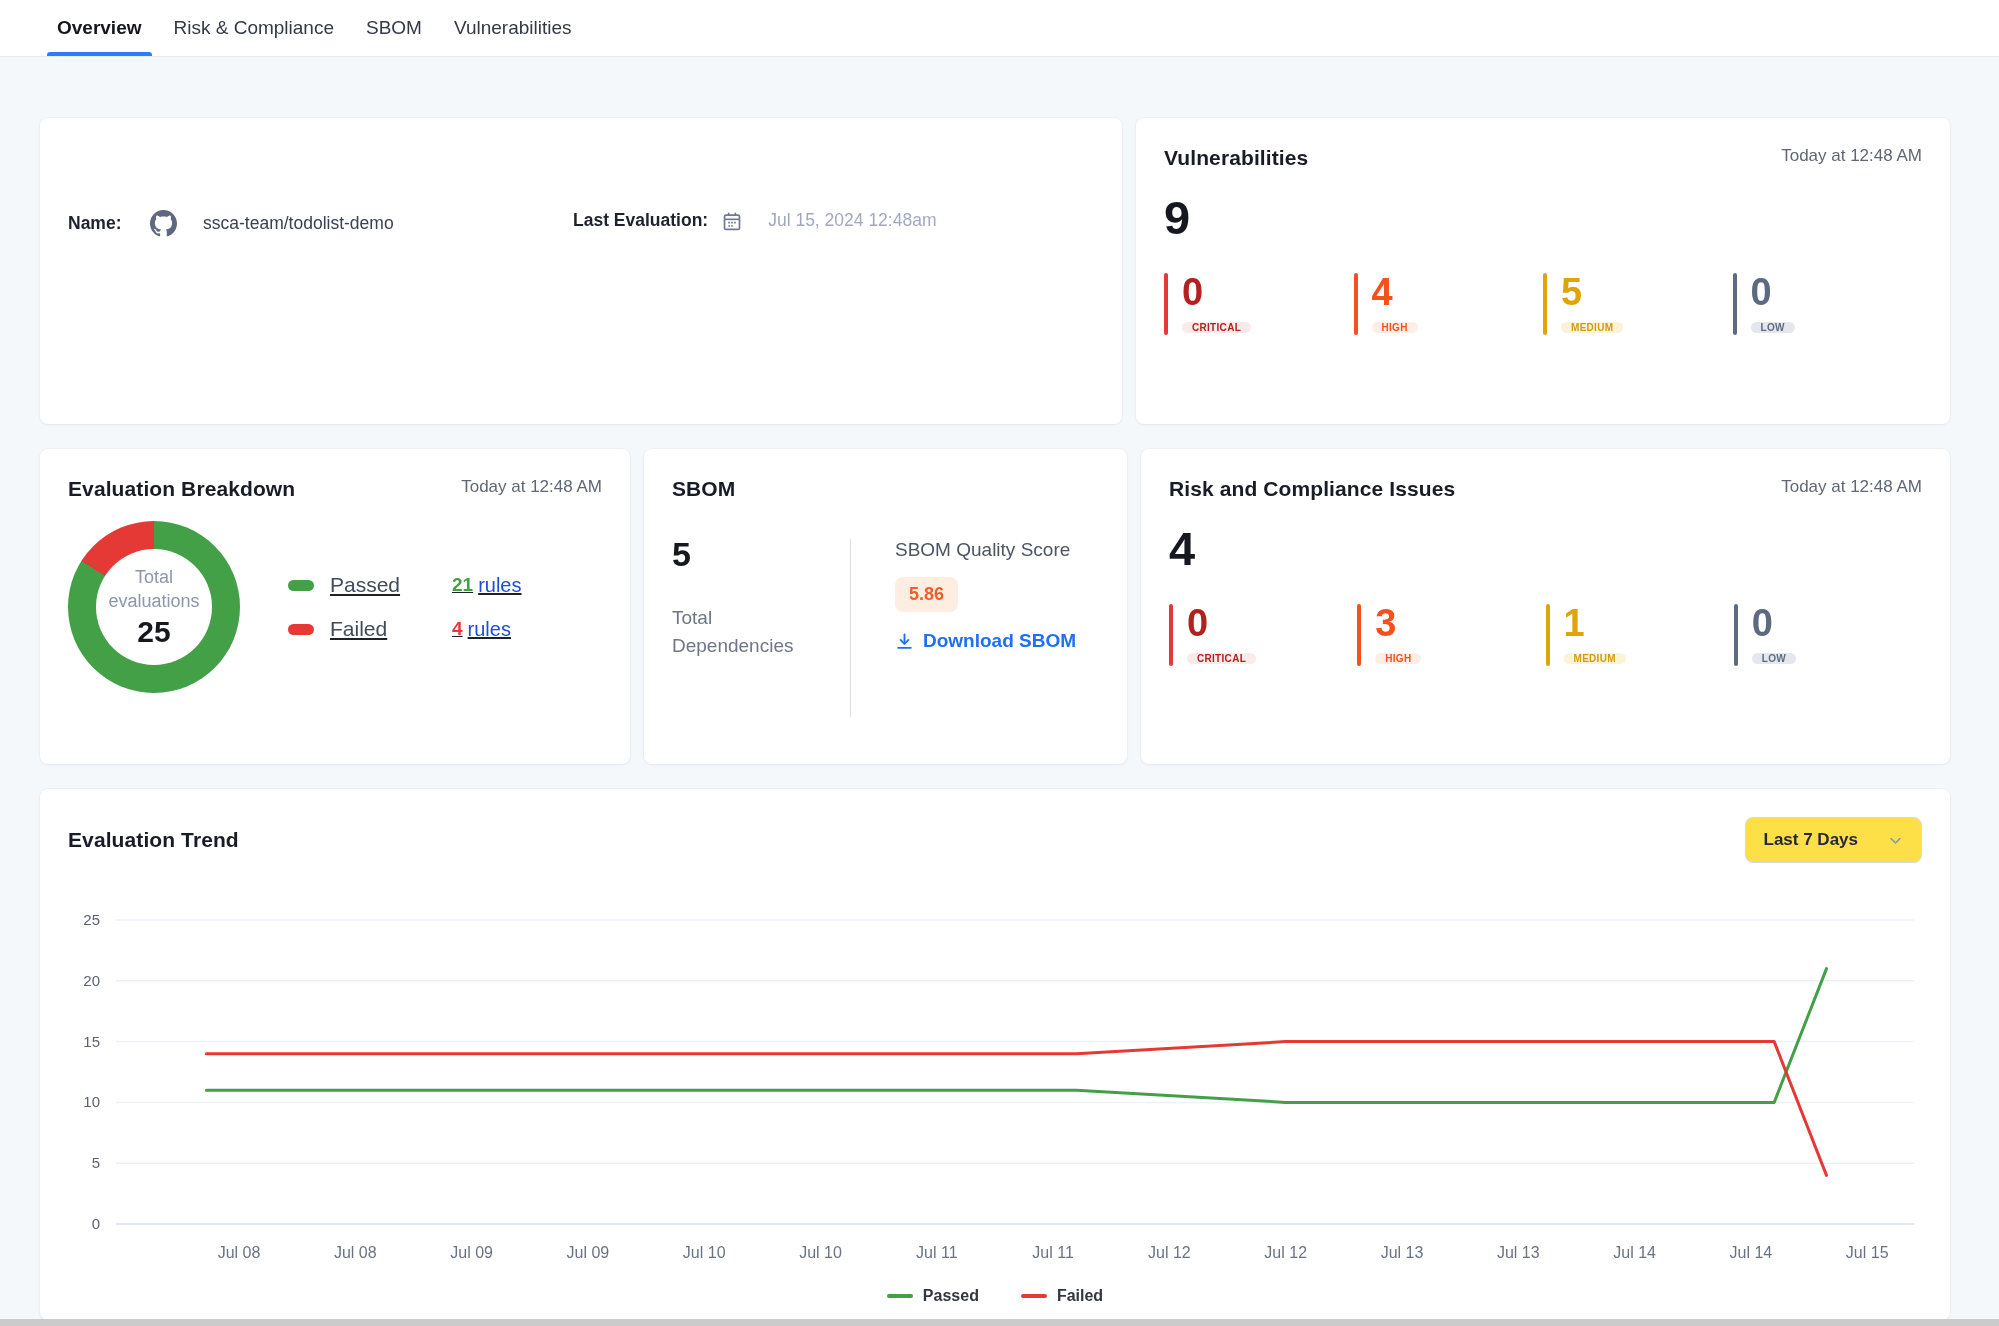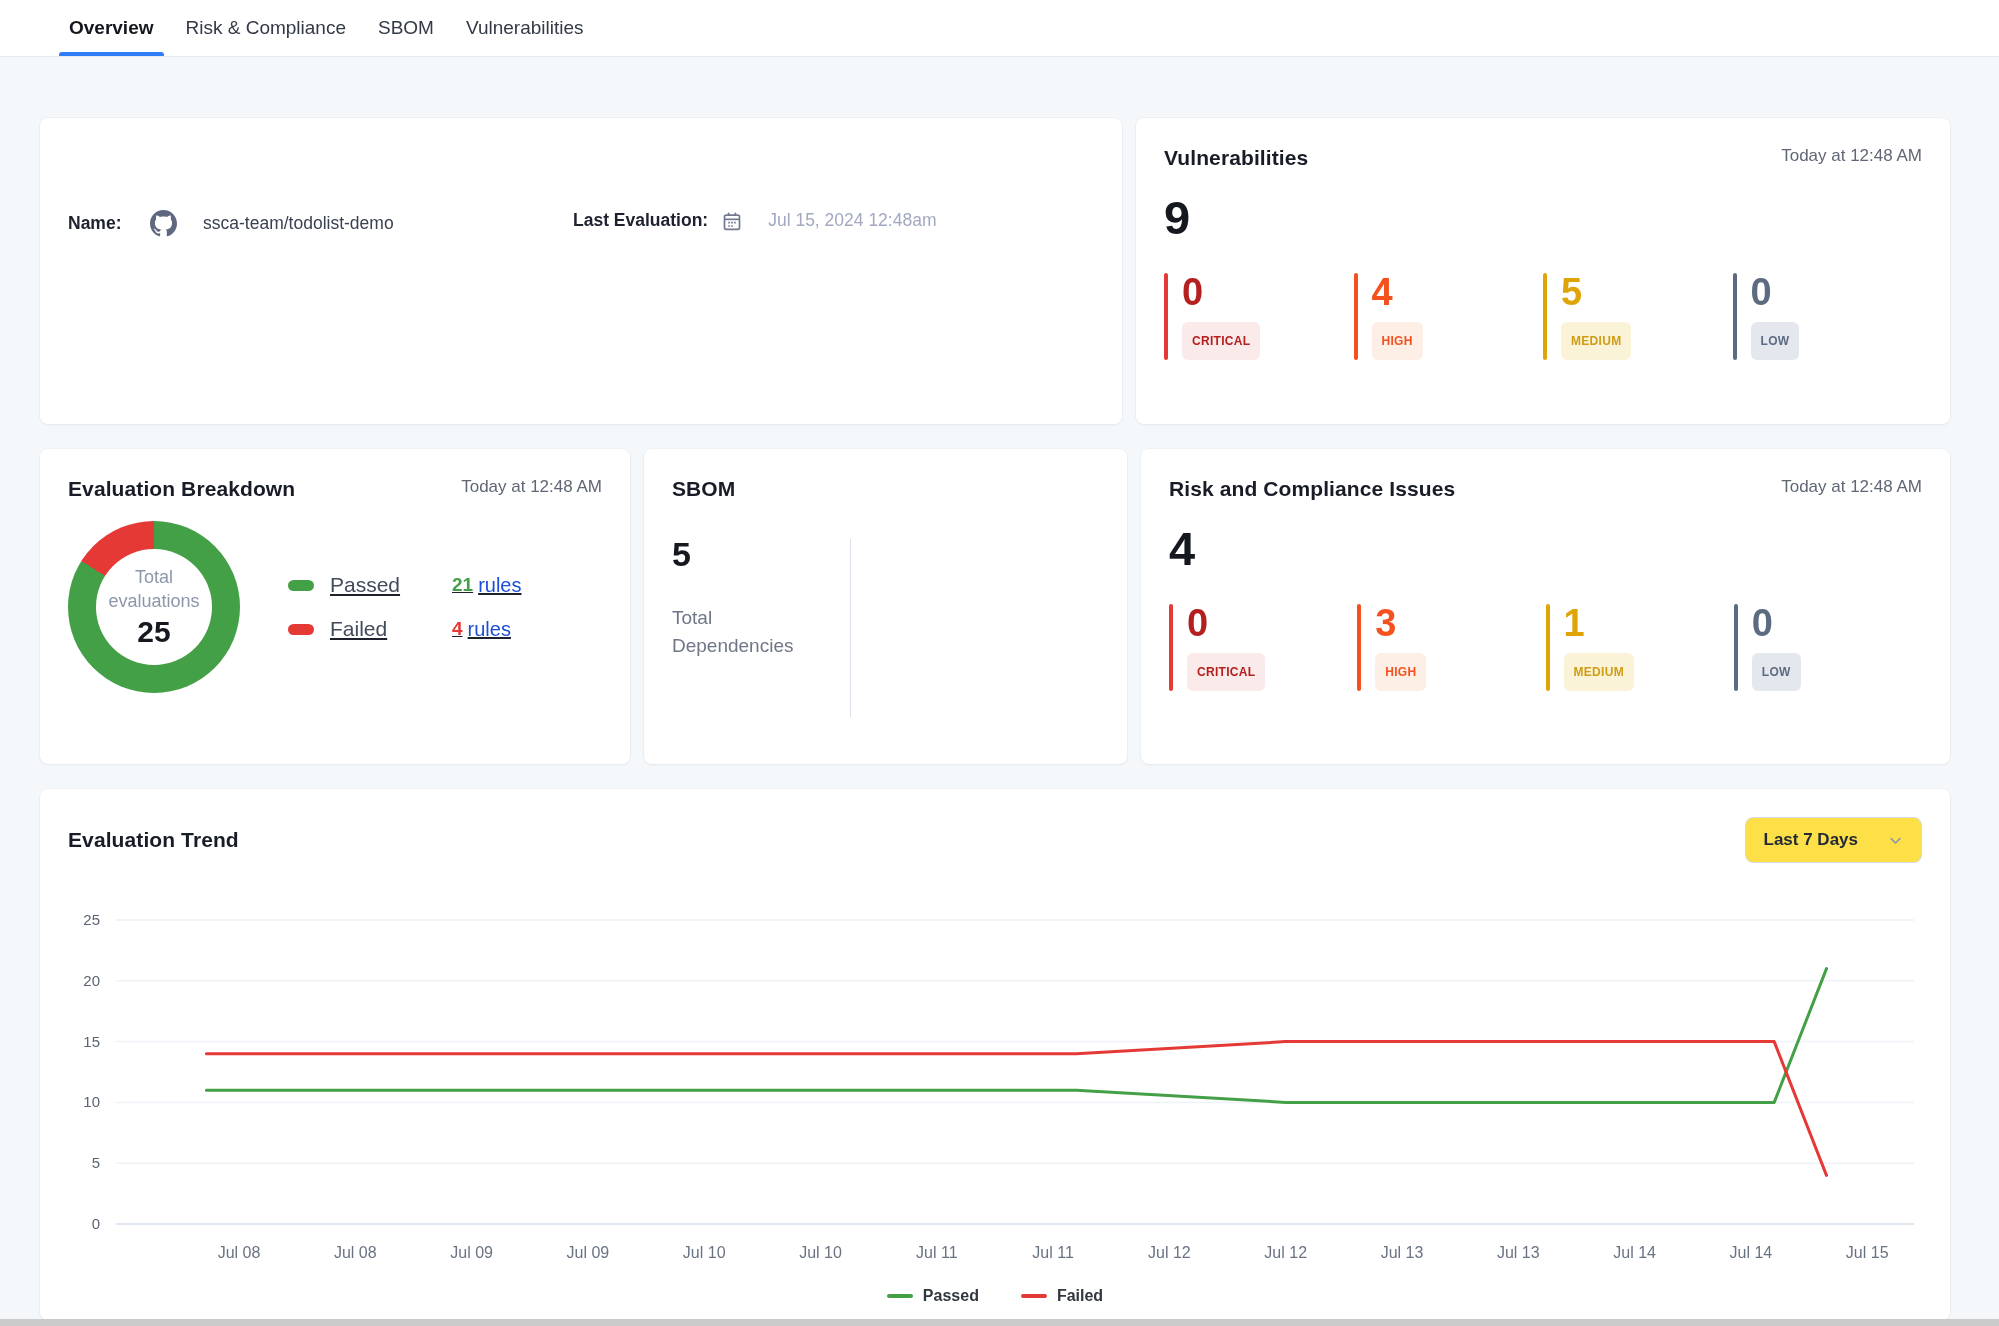--- a/index.html
+++ b/index.html
@@ -3,21 +3,21 @@
 <meta charset="utf-8">
 <style>
   * { margin:0; padding:0; box-sizing:border-box; }
   html,body { width:1999px; height:1326px; overflow:hidden;
     font-family:"Liberation Sans","DejaVu Sans",sans-serif;
     background:#f5f8fb; color:#1c212c; }
 
   
   .tabbar { position:relative; height:57px; background:#fff;
     border-bottom:1px solid #e8eaef; display:flex; align-items:stretch;
-    padding-left:53px; }
+    padding-left:41px; }
   .tab { position:relative; display:flex; align-items:center;
     padding:0 16px; font-size:19px; color:#333945; cursor:pointer; font-weight:500;}
   .tab.active { font-weight:700; color:#14171e; }
   .tab.active .tab-underline { position:absolute; left:6px; right:6px; bottom:0;
     height:4px; border-radius:3px 3px 0 0; background:var(--accent,#2e7df6); }
 
   
   .content { width:1910px; margin:61px 44px 0 40px; }
   .row1 { display:grid; grid-template-columns:1082px 814px; gap:14px; margin-bottom:25px; }
   .row2 { display:grid; grid-template-columns:590px 483px 809px; gap:14px; margin-bottom:25px; }
@@ -36,22 +36,22 @@
   .gi-value { color:#3a4150; display:flex; align-items:center; gap:26px; }
   .gi-lavender { color:#a2a8c0; }
   .icon-gap { display:inline-flex; align-items:center; }
 
   
   .big-total { font-size:47px; font-weight:700; color:#15181f; margin-top:24px; line-height:1;}
   .sev-row { display:flex; margin-top:32px; }
   .sev-item { display:flex; gap:14px; width:190px; }
   .sev-bar { width:4px; border-radius:2px; background:var(--bar); }
   .sev-count { font-size:38px; font-weight:700; line-height:1.05; color:var(--num); }
-  .sev-badge { display:inline-block; margin-top:9px; padding:12px 10px;
-    border-radius:6px; font-size:12px; font-weight:700; letter-spacing:.3px;
+  .sev-badge { display:inline-block; margin-top:9px; padding:0 10px;
+    border-radius:6px; font-size:10px; font-weight:700; letter-spacing:.3px;
     background:var(--bbg); color:var(--btx); }
 
   
   .eb-body { display:flex; align-items:center; gap:48px; margin-top:20px;text-decoration:underline; }
   .donut { position:relative; width:172px; height:172px; border-radius:50%; flex:none;}
   .donut-hole { position:absolute; inset:28px; background:#fff; border-radius:50%;
     display:flex; flex-direction:column; align-items:center; justify-content:center; }
   .donut-label { width:104px; text-align:center; font-size:18px; color:#8d96aa; line-height:1.35; }
   .donut-value { font-size:30px; font-weight:700; color:#15181f; margin-top:2px; }
   .legend-block { display:flex; flex-direction:column; gap:20px; }
@@ -214,20 +214,34 @@
     </div>
 
     <div class="card h315">
       <div class="card-title">SBOM</div>
       <div class="sbom-body">
         <div class="sbom-left">
           <div class="sbom-total">5</div>
           <div class="sbom-deps">Total Dependencies</div>
         </div>
         <div class="sbom-divider"></div>
+        <div class="sbom-right">
+          <div class="sbom-score-label">SBOM Quality Score</div>
+          <span class="sbom-score-badge">5.86</span>
+          <div class="sbom-link">
+            <span class="icon-gap">
+              <svg width="19" height="19" viewBox="0 0 24 24" fill="none" stroke="#1f6ff5" stroke-width="2.4" stroke-linecap="round" stroke-linejoin="round">
+                <path d="M12 3v11"></path>
+                  <path d="M7 10l5 5 5-5"></path>
+                  <path d="M4 20h16"></path>
+              </svg>
+            </span>
+            <span>Download SBOM</span>
+          </div>
+        </div>
       </div>
     </div>
 
     <div class="card h315">
       <div class="card-head">
         <div class="card-title">Risk and Compliance Issues</div>
         <div class="timestamp">Today at 12:48 AM</div>
       </div>
       <div class="big-total">4</div>
       <div class="sev-row">

